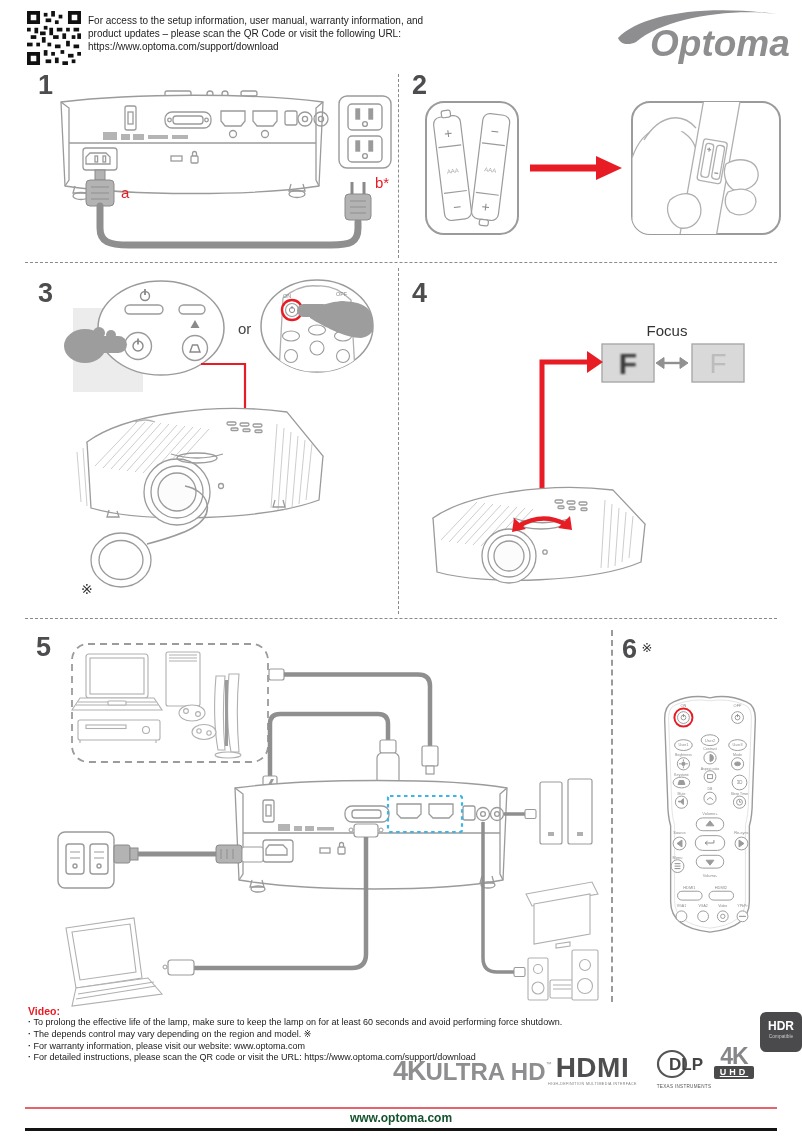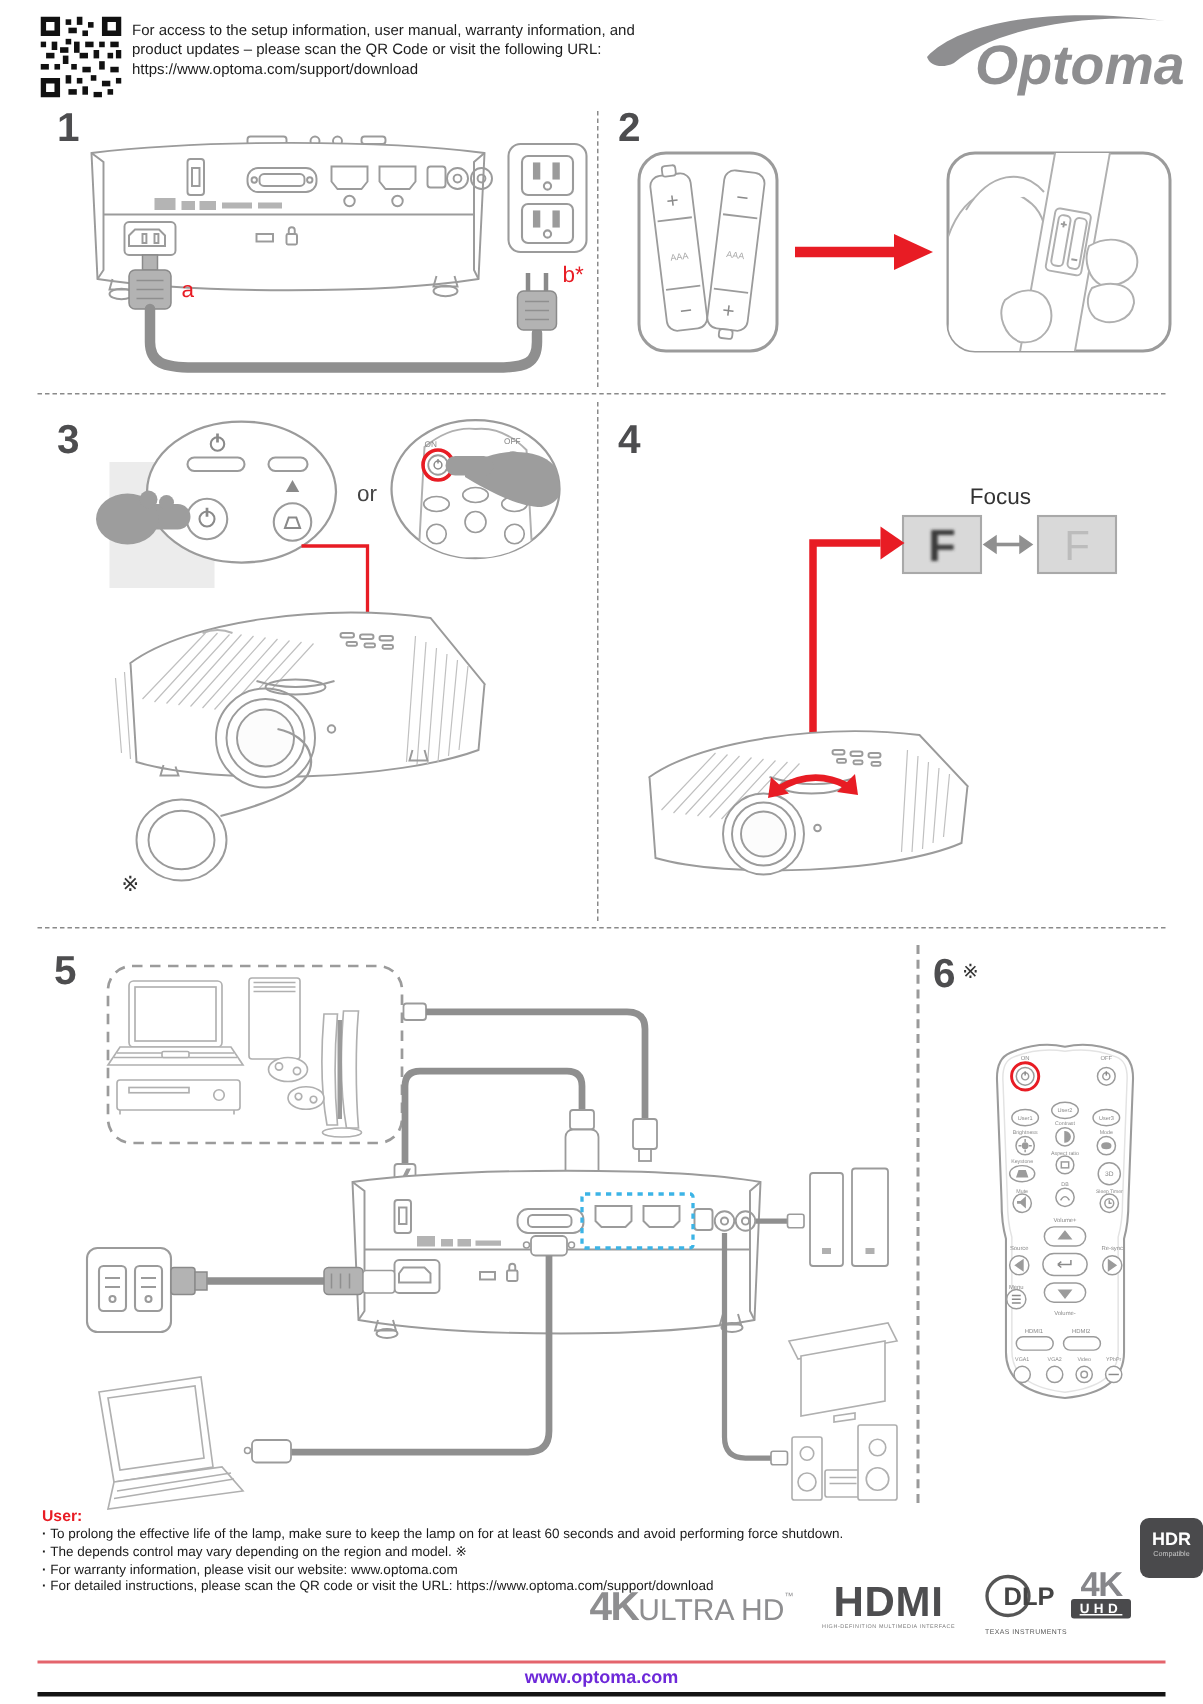--- a/index.html
+++ b/index.html
@@ -11,24 +11,24 @@
   .hdr-text{font-size:10px;line-height:13px;color:#1c1c1c;width:352px;}
   .hdash{height:0;border-top:1.6px dashed #8a8a8a;}
   .vdash{width:0;border-left:1.6px dashed #8a8a8a;}
   .vdash-long{width:0;border-left:2px dashed #9a9a9a;}
   .note-head{font-size:10.5px;font-weight:bold;color:#e81c24;}
   .note-list{list-style:none;margin:0;padding:0;font-size:9px;line-height:11.8px;color:#1a1a1a;}
   .note-list li::before{content:"·  ";font-weight:bold;}
   .title{font-size:23px;font-weight:bold;color:#4a4a4c;letter-spacing:0.2px;}
   .redline{height:2px;background:#e4646c;}
   .blackline{height:2.5px;background:#141414;}
-  .site{font-size:12px;font-weight:bold;color:#6d28d9;text-align:center;width:100%;}
+  .site{font-size:12px;font-weight:bold;color:#14532d;text-align:center;width:100%;}
   
   .uhd4k{color:#8e8e90;font-weight:bold;font-size:27px;letter-spacing:-1px;}
-  .ultrahd{color:#8e8e90;font-size:20px;letter-spacing:0px;font-weight:normal;}
+  .ultrahd{color:#8e8e90;font-size:24px;letter-spacing:0px;font-weight:bold;}
   .tm{font-size:6px;color:#8e8e90;vertical-align:14px;}
   .hdmi{font-size:28px;font-weight:bold;color:#4e4e50;letter-spacing:0.5px;}
   .hdmi-sub{font-size:3.6px;color:#7c7c7c;letter-spacing:0.4px;margin-top:-2px;}
   .dlp-sub{font-size:4.6px;color:#555;letter-spacing:0.3px;text-align:center;margin-top:0px;}
   .k4{font-size:23px;font-weight:bold;color:#86868a;letter-spacing:-1px;text-align:center;line-height:20px;}
   .uhdbox{width:40px;height:13px;background:#4a4a4c;border-radius:2px;color:#fff;font-size:9px;font-weight:bold;
           letter-spacing:3px;text-align:center;line-height:13px;text-decoration:underline;}
   .hdrbox{width:42px;height:40px;background:#4a4a4c;border-radius:6px;text-align:center;}
   .hdr-t{color:#fff;font-weight:bold;font-size:12px;line-height:14px;padding-top:7px;}
   .hdr-s{color:#c9c9c9;font-size:4.8px;line-height:8px;}
@@ -569,21 +569,21 @@
         <path d="M94.5,230 h7" stroke="#8a8a8a"></path>
     </g>
     <text x="95" y="95.6" font-size="4.5" fill="#8a8a8a" text-anchor="middle">3D</text>
     <g font-size="3.8" fill="#8a8a8a" text-anchor="middle">
       <text x="38" y="57.4">User1</text>
       <text x="65" y="52.4">User2</text>
       <text x="93" y="57.4">User3</text>
     </g>
   </svg>
 
-  <div class="abs note-head" style="left:28px;top:1005px">User:</div>
+  <div class="abs note-head" style="left:28px;top:1005px">Video:</div>
   <ul class="abs note-list" style="left:28px;top:1017px;width:730px">
       <li>To prolong the effective life of the lamp, make sure to keep the lamp on for at least 60 seconds and avoid performing force shutdown.</li>
       <li>The depends control may vary depending on the region and model. ※</li>
       <li>For warranty information, please visit our website: www.optoma.com</li>
       <li>For detailed instructions, please scan the QR code or visit the URL: https://www.optoma.com/support/download</li>
     </ul>
 
   <div class="abs" style="left:393px;top:1056px">
     <span class="uhd4k">4K</span><span class="ultrahd">ULTRA HD</span><span class="tm">™</span>
   </div>

